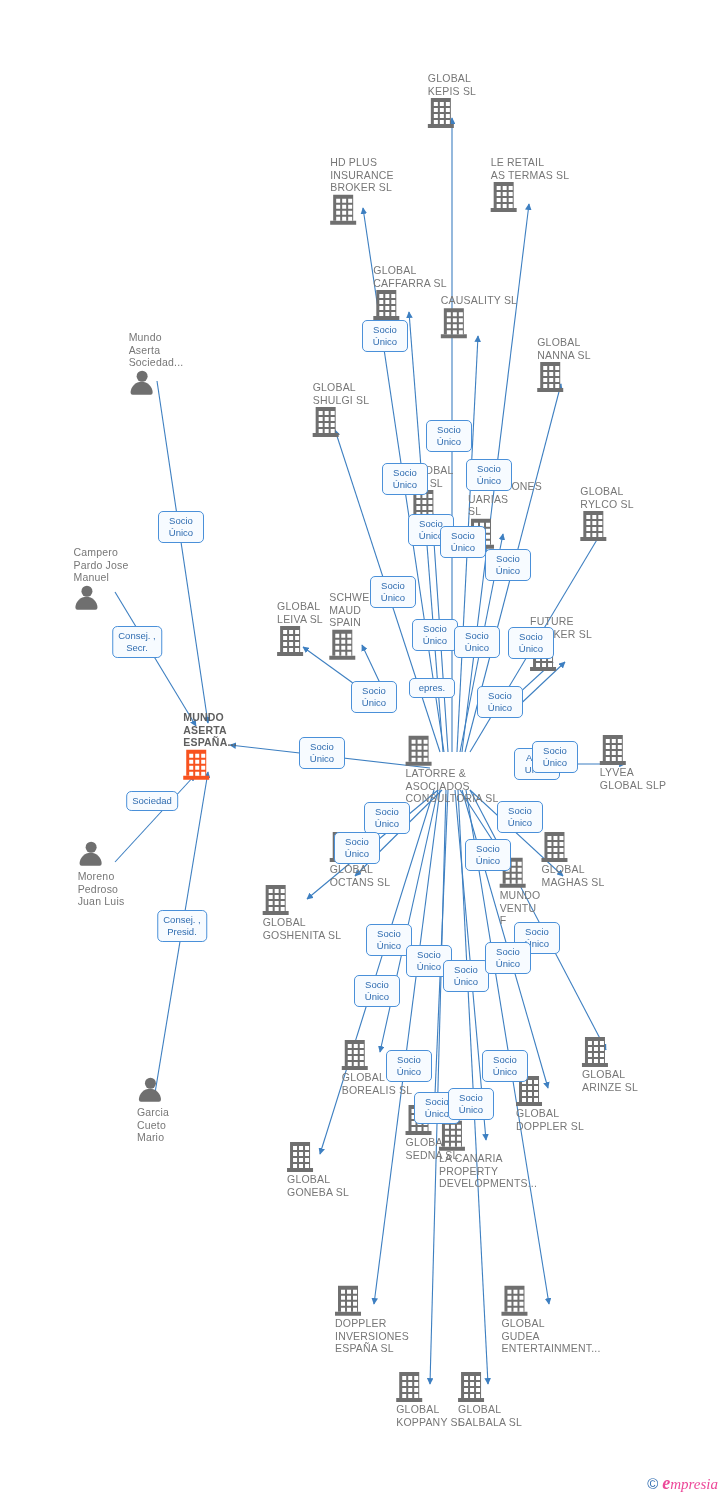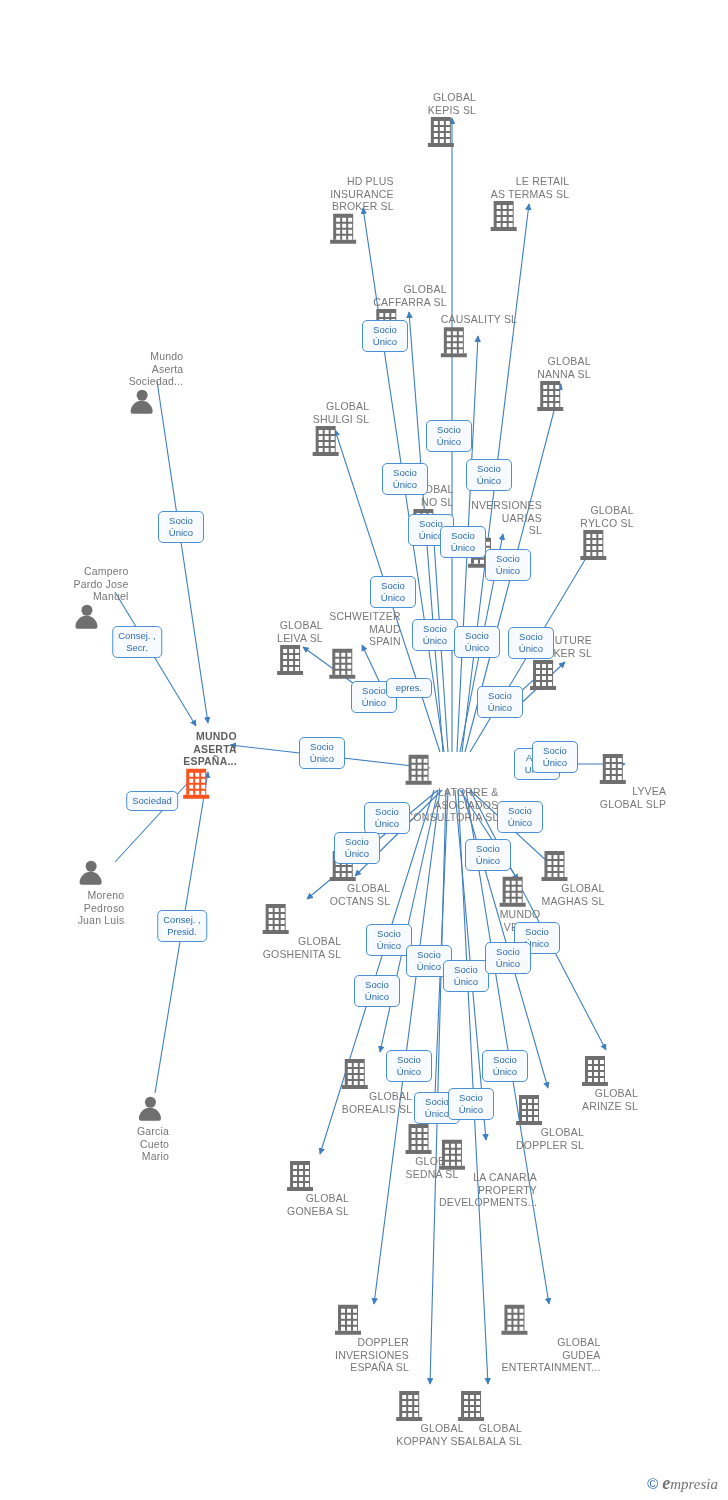--- a/index.html
+++ b/index.html
@@ -6,21 +6,21 @@
   html,body{margin:0;padding:0;background:#ffffff;}
   body{
     font-family:"Liberation Sans", sans-serif;
     width:728px;height:1500px;position:relative;overflow:hidden;
     -webkit-font-smoothing:antialiased;
   }
   #stage{position:absolute;left:0;top:0;width:728px;height:1500px;}
   svg#edges{position:absolute;left:0;top:0;width:728px;height:1500px;pointer-events:none;}
 
   
-  .node{position:absolute;transform:translate(-50%,-50%);text-align:right;margin-top:19px;}
+  .node{position:absolute;transform:translate(-50%,-50%);text-align:left;}
   .node .glyph{display:block;margin:0 auto;}
   .node .caption{
     display:block;color:#777777;font-size:10.5px;line-height:12.5px;
     letter-spacing:.2px;white-space:pre-line;margin-top:1px;
   }
   .node.caption-above .caption{margin:0 0 1px 0;}
   .node.focus .caption{color:#5f5f5f;font-weight:bold;}
 
   
   .bldg{width:26px;height:30px;position:relative;}
@@ -41,21 +41,21 @@
   .chip{
     position:absolute;transform:translate(-50%,-50%);
     background:#f7fbff;border:1px solid #4a90d9;border-radius:5px;
     color:#2f6cb0;font-size:9.5px;line-height:12px;
     padding:3px 5px;text-align:center;white-space:pre-line;min-width:34px;
   }
 
   
   #watermark{position:absolute;right:10px;bottom:6px;display:flex;align-items:center;gap:4px;}
   #watermark .cmark{color:#2f6cb0;font-size:15px;line-height:15px;}
-  #watermark .wname{color:#737373;font-size:15px;font-style:italic;font-family:"Liberation Serif",serif;}
+  #watermark .wname{color:#ec4899;font-size:15px;font-style:italic;font-family:"Liberation Serif",serif;}
   #watermark .wname b{font-size:18px;}
 </style>
 </head>
 <body>
 
 <div id="stage">
 
   <svg id="edges" viewBox="0 0 728 1500">
     <defs>
       <marker id="arrow" viewBox="0 0 10 10" refX="9" refY="5" markerWidth="6" markerHeight="6" orient="auto-start-reverse">
@@ -841,21 +841,21 @@
       <div class="chip" style="left: 393px; top: 592px;">Socio
 Único</div>
       <div class="chip" style="left: 435px; top: 635px;">Socio
 Único</div>
       <div class="chip" style="left: 477px; top: 642px;">Socio
 Único</div>
       <div class="chip" style="left: 531px; top: 643px;">Socio
 Único</div>
       <div class="chip" style="left: 374px; top: 697px;">Socio
 Único</div>
-      <div class="chip" style="left: 409px; top: 688px;">epres.</div>
+      <div class="chip" style="left: 432px; top: 688px;">epres.</div>
       <div class="chip" style="left: 500px; top: 702px;">Socio
 Único</div>
       <div class="chip" style="left: 537px; top: 764px;">Adm.
 Unico</div>
       <div class="chip" style="left: 555px; top: 757px;">Socio
 Único</div>
       <div class="chip" style="left: 387px; top: 818px;">Socio
 Único</div>
       <div class="chip" style="left: 357px; top: 848px;">Socio
 Único</div>

